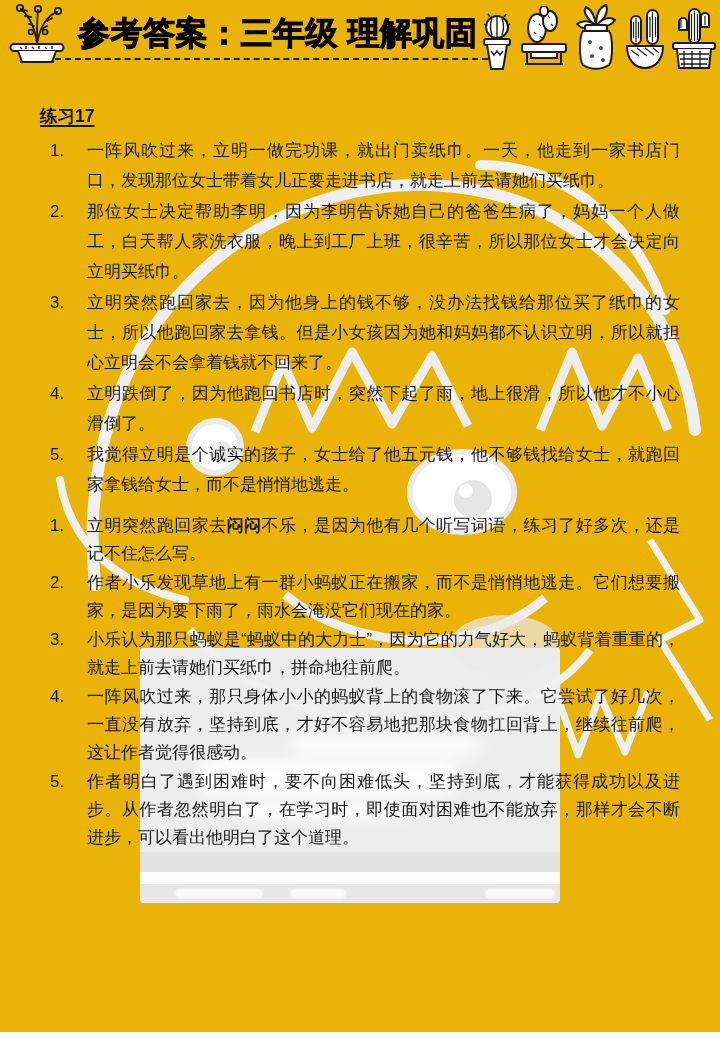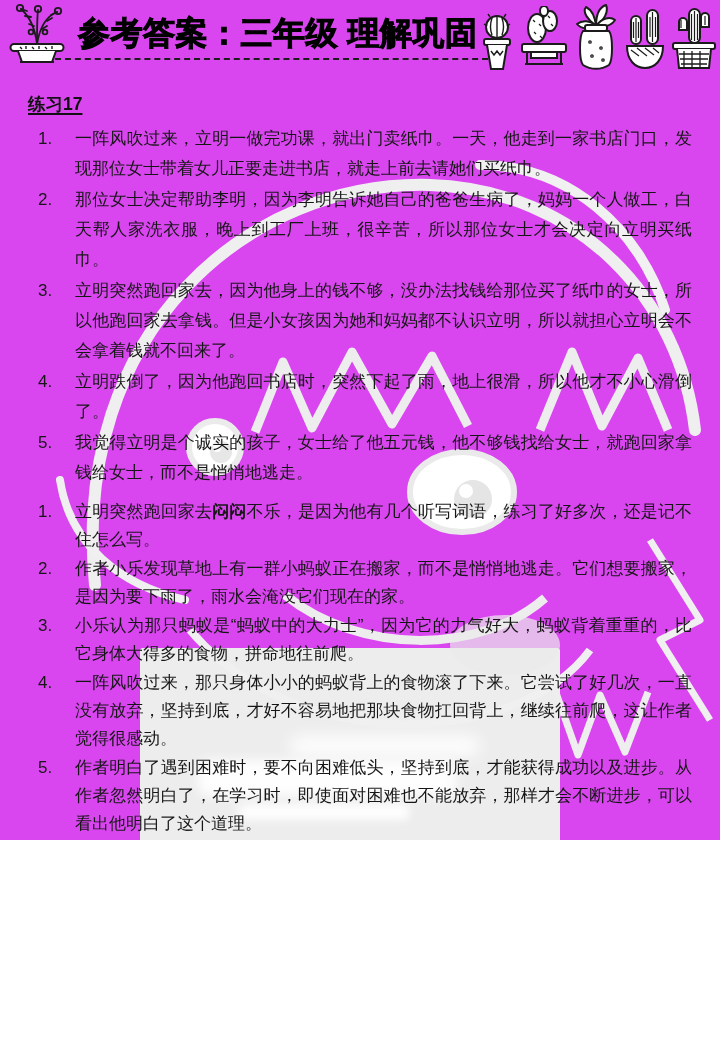--- a/index.html
+++ b/index.html
@@ -1,17 +1,17 @@
 <!DOCTYPE html>
 <html><head>
 <meta charset="utf-8">
 <style>
   html,body{margin:0;padding:0;background:#ffffff;}
   .page{
-    position:relative;width:720px;height:840px;background:#d946ef;overflow:hidden;
+    position:relative;width:720px;height:1032px;background:#eab308;overflow:hidden;
     font-family:"Liberation Sans","DejaVu Sans",sans-serif;color:#161616;
   }
   
   .wm-footer{position:absolute;left:140px;top:648px;width:420px;height:255px;z-index:0;border-radius:3px;
     background:linear-gradient(180deg,#ededed 0px,#ededed 204px,#e2e2e2 204px,#e2e2e2 224px,#fcfcfc 224px,#fcfcfc 236px,#e7e7e7 236px,#e7e7e7 255px);}
   .wm-blur{position:absolute;background:rgba(255,255,255,.92);border-radius:10px;filter:blur(6px);}
   .wm-blur.b1{left:58px;top:112px;width:258px;height:36px;}
   .wm-blur.b2{left:98px;top:156px;width:172px;height:16px;filter:blur(4px);}
   .wm-blur.b3{left:150px;top:88px;width:190px;height:20px;filter:blur(8px);}
   .wm-pill{position:absolute;background:#fafafa;border-radius:5px;height:9px;top:241px;filter:blur(1px);}
@@ -22,21 +22,21 @@
   
   .header{position:absolute;left:0;top:0;width:720px;height:80px;z-index:2;}
   .page-title{position:absolute;left:78px;top:12px;font-size:32px;font-weight:900;color:#000;
     letter-spacing:.5px;white-space:nowrap;-webkit-text-stroke:1px #000;}
   .dashed-divider{position:absolute;left:55px;top:58px;width:443px;border-top:2px dashed #1c1c1c;}
   .pot-left{position:absolute;left:7px;top:2px;}
   .cacti-row{position:absolute;right:2px;top:2px;display:flex;align-items:flex-end;gap:3px;height:70px;}
   .plant-icon svg{display:block;}
   
   .answers{position:absolute;left:28px;top:94px;width:664px;z-index:2;}
-  .exercise{margin:0;}
+  .exercise{margin:12px;}
   .exercise + .exercise{margin-top:10px;}
   .exercise-heading{margin:0 0 9px 0;font-size:17.5px;font-weight:bold;color:#111;
     text-decoration:underline;text-underline-offset:3px;text-decoration-thickness:1.5px;line-height:21px;}
   .answer-list{font-size:17px;line-height:30px;}
   .exercise.tight .answer-list{line-height:28px;}
   .answer-item{display:flex;margin:0 0 1px 0;}
   .answer-number{flex:none;width:47px;padding-left:10px;box-sizing:border-box;}
   .answer-text{flex:1;margin:0;text-align:justify;text-justify:inter-character;}
   .answer-text b{font-weight:bold;}
 </style>
@@ -236,21 +236,21 @@
           <div class="answer-item">
             <span class="answer-number">1.</span>
             <p class="answer-text"><span>立明突然跑回家去</span><b>闷闷</b><span>不乐，是因为他有几个听写词语，练习了好多次，还是记不住怎么写。</span></p>
           </div>
           <div class="answer-item">
             <span class="answer-number">2.</span>
             <p class="answer-text"><span>作者小乐发现草地上有一群小蚂蚁正在搬家，而不是悄悄地逃走。它们想要搬家，是因为要下雨了，雨水会淹没它们现在的家。</span></p>
           </div>
           <div class="answer-item">
             <span class="answer-number">3.</span>
-            <p class="answer-text"><span>小乐认为那只蚂蚁是“蚂蚁中的大力士”，因为它的力气好大，蚂蚁背着重重的，比它身体大得多的食物，拼命地往前爬。</span></p>
+            <p class="answer-text"><span>小乐认为那只蚂蚁是“蚂蚁中的大力士”，因为它的力气好大，蚂蚁背着重重的，就走上前去请她们买纸巾，拼命地往前爬。</span></p>
           </div>
           <div class="answer-item">
             <span class="answer-number">4.</span>
             <p class="answer-text"><span>一阵风吹过来，那只身体小小的蚂蚁背上的食物滚了下来。它尝试了好几次，一直没有放弃，坚持到底，才好不容易地把那块食物扛回背上，继续往前爬，这让作者觉得很感动。</span></p>
           </div>
           <div class="answer-item">
             <span class="answer-number">5.</span>
             <p class="answer-text"><span>作者明白了遇到困难时，要不向困难低头，坚持到底，才能获得成功以及进步。从作者忽然明白了，在学习时，即使面对困难也不能放弃，那样才会不断进步，可以看出他明白了这个道理。</span></p>
           </div>
         </div>

